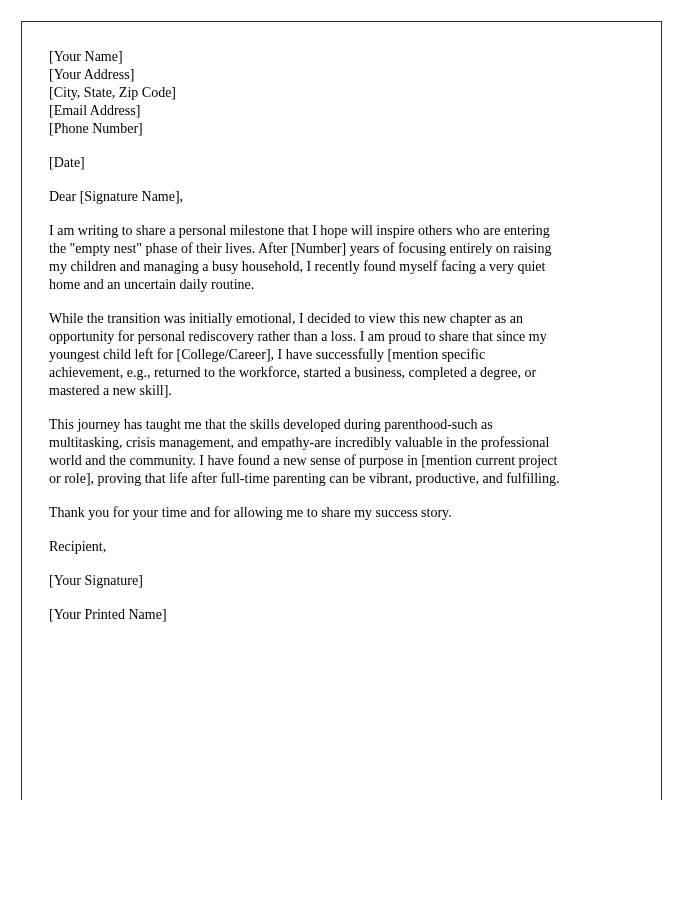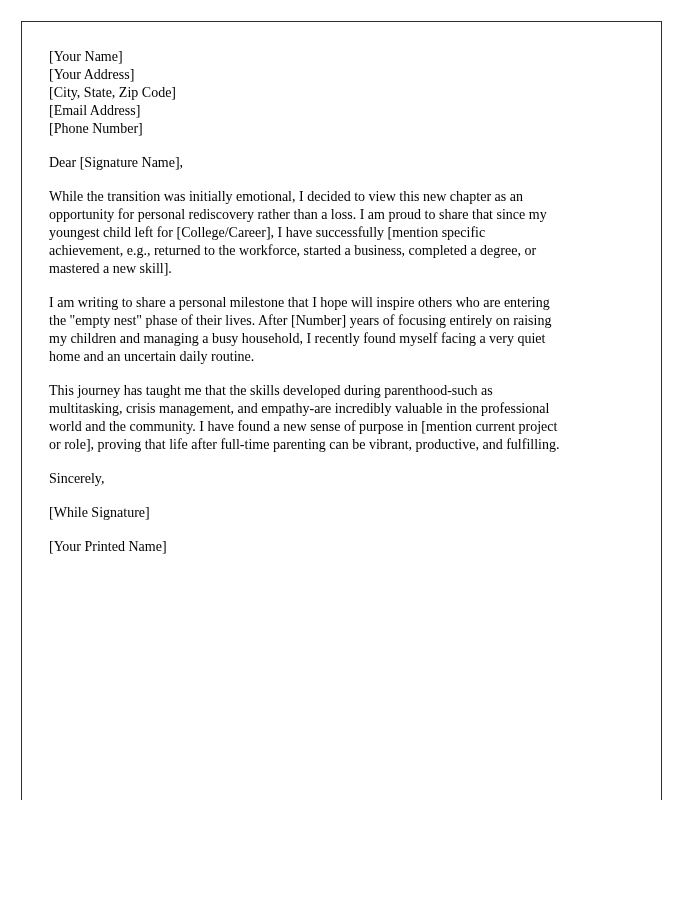--- a/index.html
+++ b/index.html
@@ -48,42 +48,44 @@
 
 <div class="page-border">
   <div class="page-content">
 
     <div class="block">[Your Name]
 [Your Address]
 [City, State, Zip Code]
 [Email Address]
 [Phone Number]</div>
 
+    <div class="block">[Date]</div>
 
 
     <div class="block">Dear [Signature Name],</div>
+
+    <div class="block">I am writing to share a personal milestone that I hope will inspire others who are entering
+the "empty nest" phase of their lives. After [Number] years of focusing entirely on raising
+my children and managing a busy household, I recently found myself facing a very quiet
+home and an uncertain daily routine.</div>
 
     <div class="block">While the transition was initially emotional, I decided to view this new chapter as an
 opportunity for personal rediscovery rather than a loss. I am proud to share that since my
 youngest child left for [College/Career], I have successfully [mention specific
 achievement, e.g., returned to the workforce, started a business, completed a degree, or
 mastered a new skill].</div>
 
-    <div class="block">I am writing to share a personal milestone that I hope will inspire others who are entering
-the "empty nest" phase of their lives. After [Number] years of focusing entirely on raising
-my children and managing a busy household, I recently found myself facing a very quiet
-home and an uncertain daily routine.</div>
-
     <div class="block">This journey has taught me that the skills developed during parenthood-such as
 multitasking, crisis management, and empathy-are incredibly valuable in the professional
 world and the community. I have found a new sense of purpose in [mention current project
 or role], proving that life after full-time parenting can be vibrant, productive, and fulfilling.</div>
 
 
+    <div class="block">Thank you for your time and for allowing me to share my success story.</div>
 
-    <div class="block">Sincerely,</div>
+    <div class="block">Recipient,</div>
 
-    <div class="block">[While Signature]</div>
+    <div class="block">[Your Signature]</div>
 
     <div class="block">[Your Printed Name]</div>
 
   </div>
 </div>
 
 </body></html>

